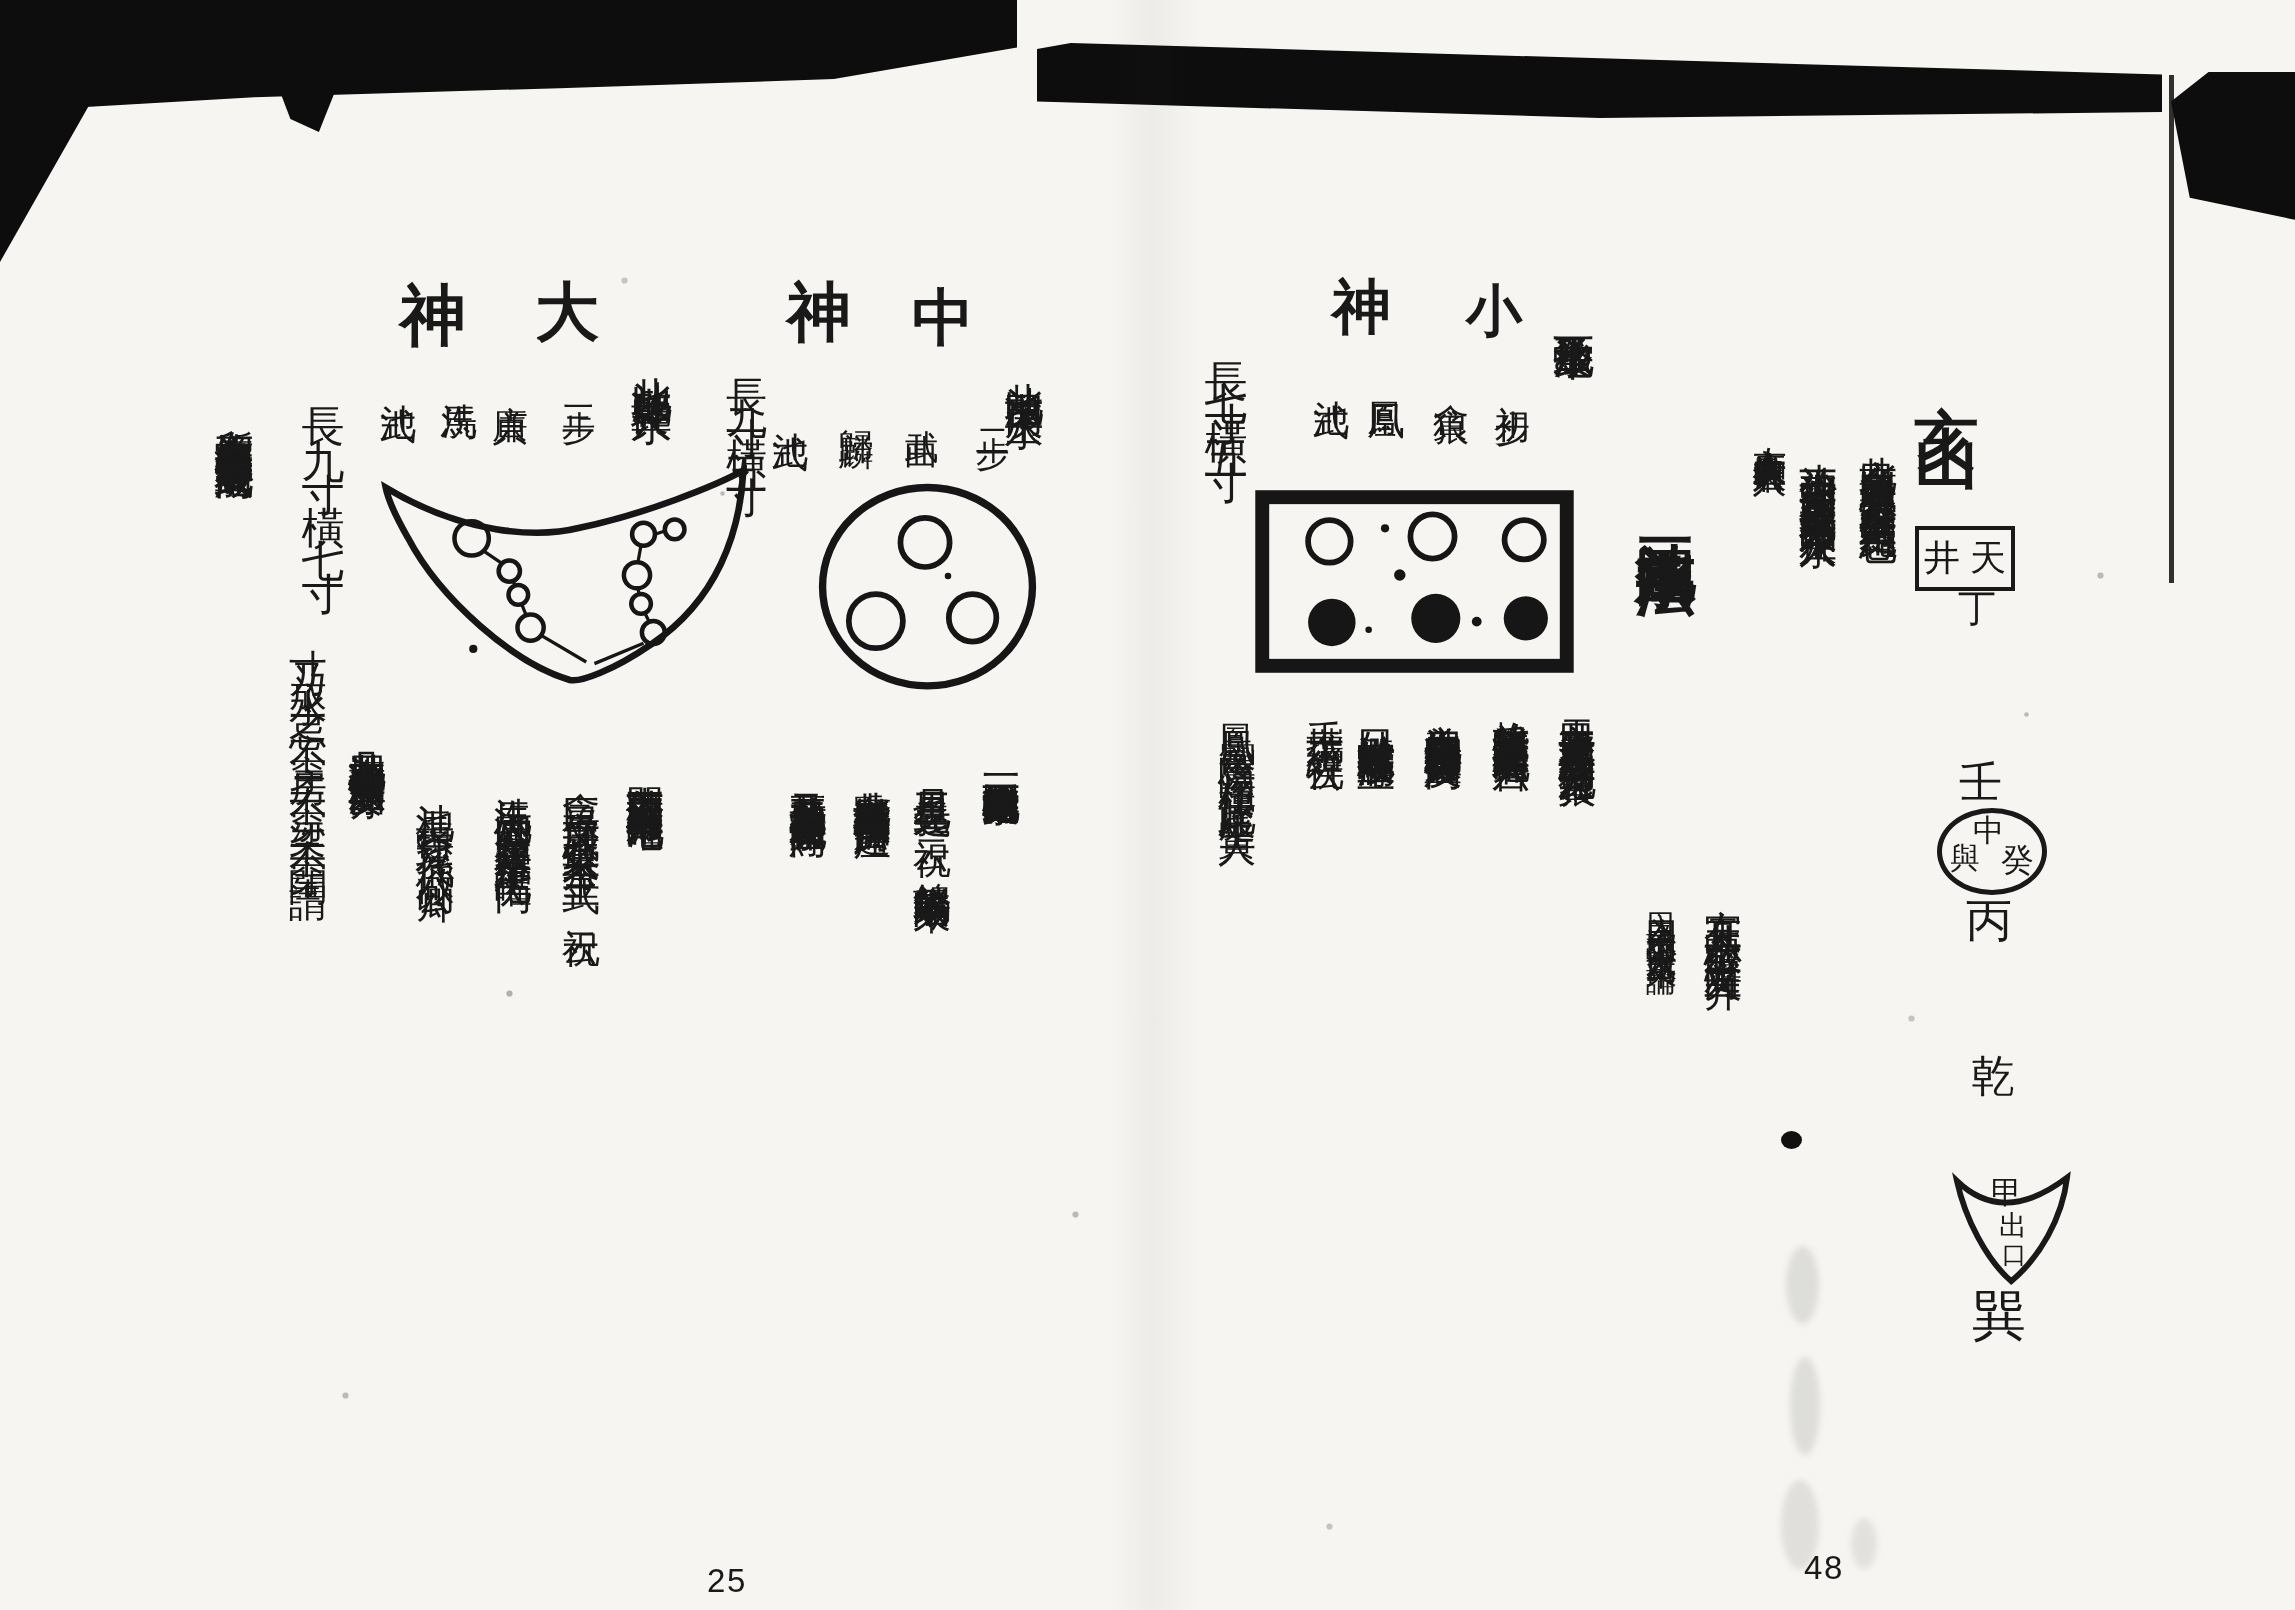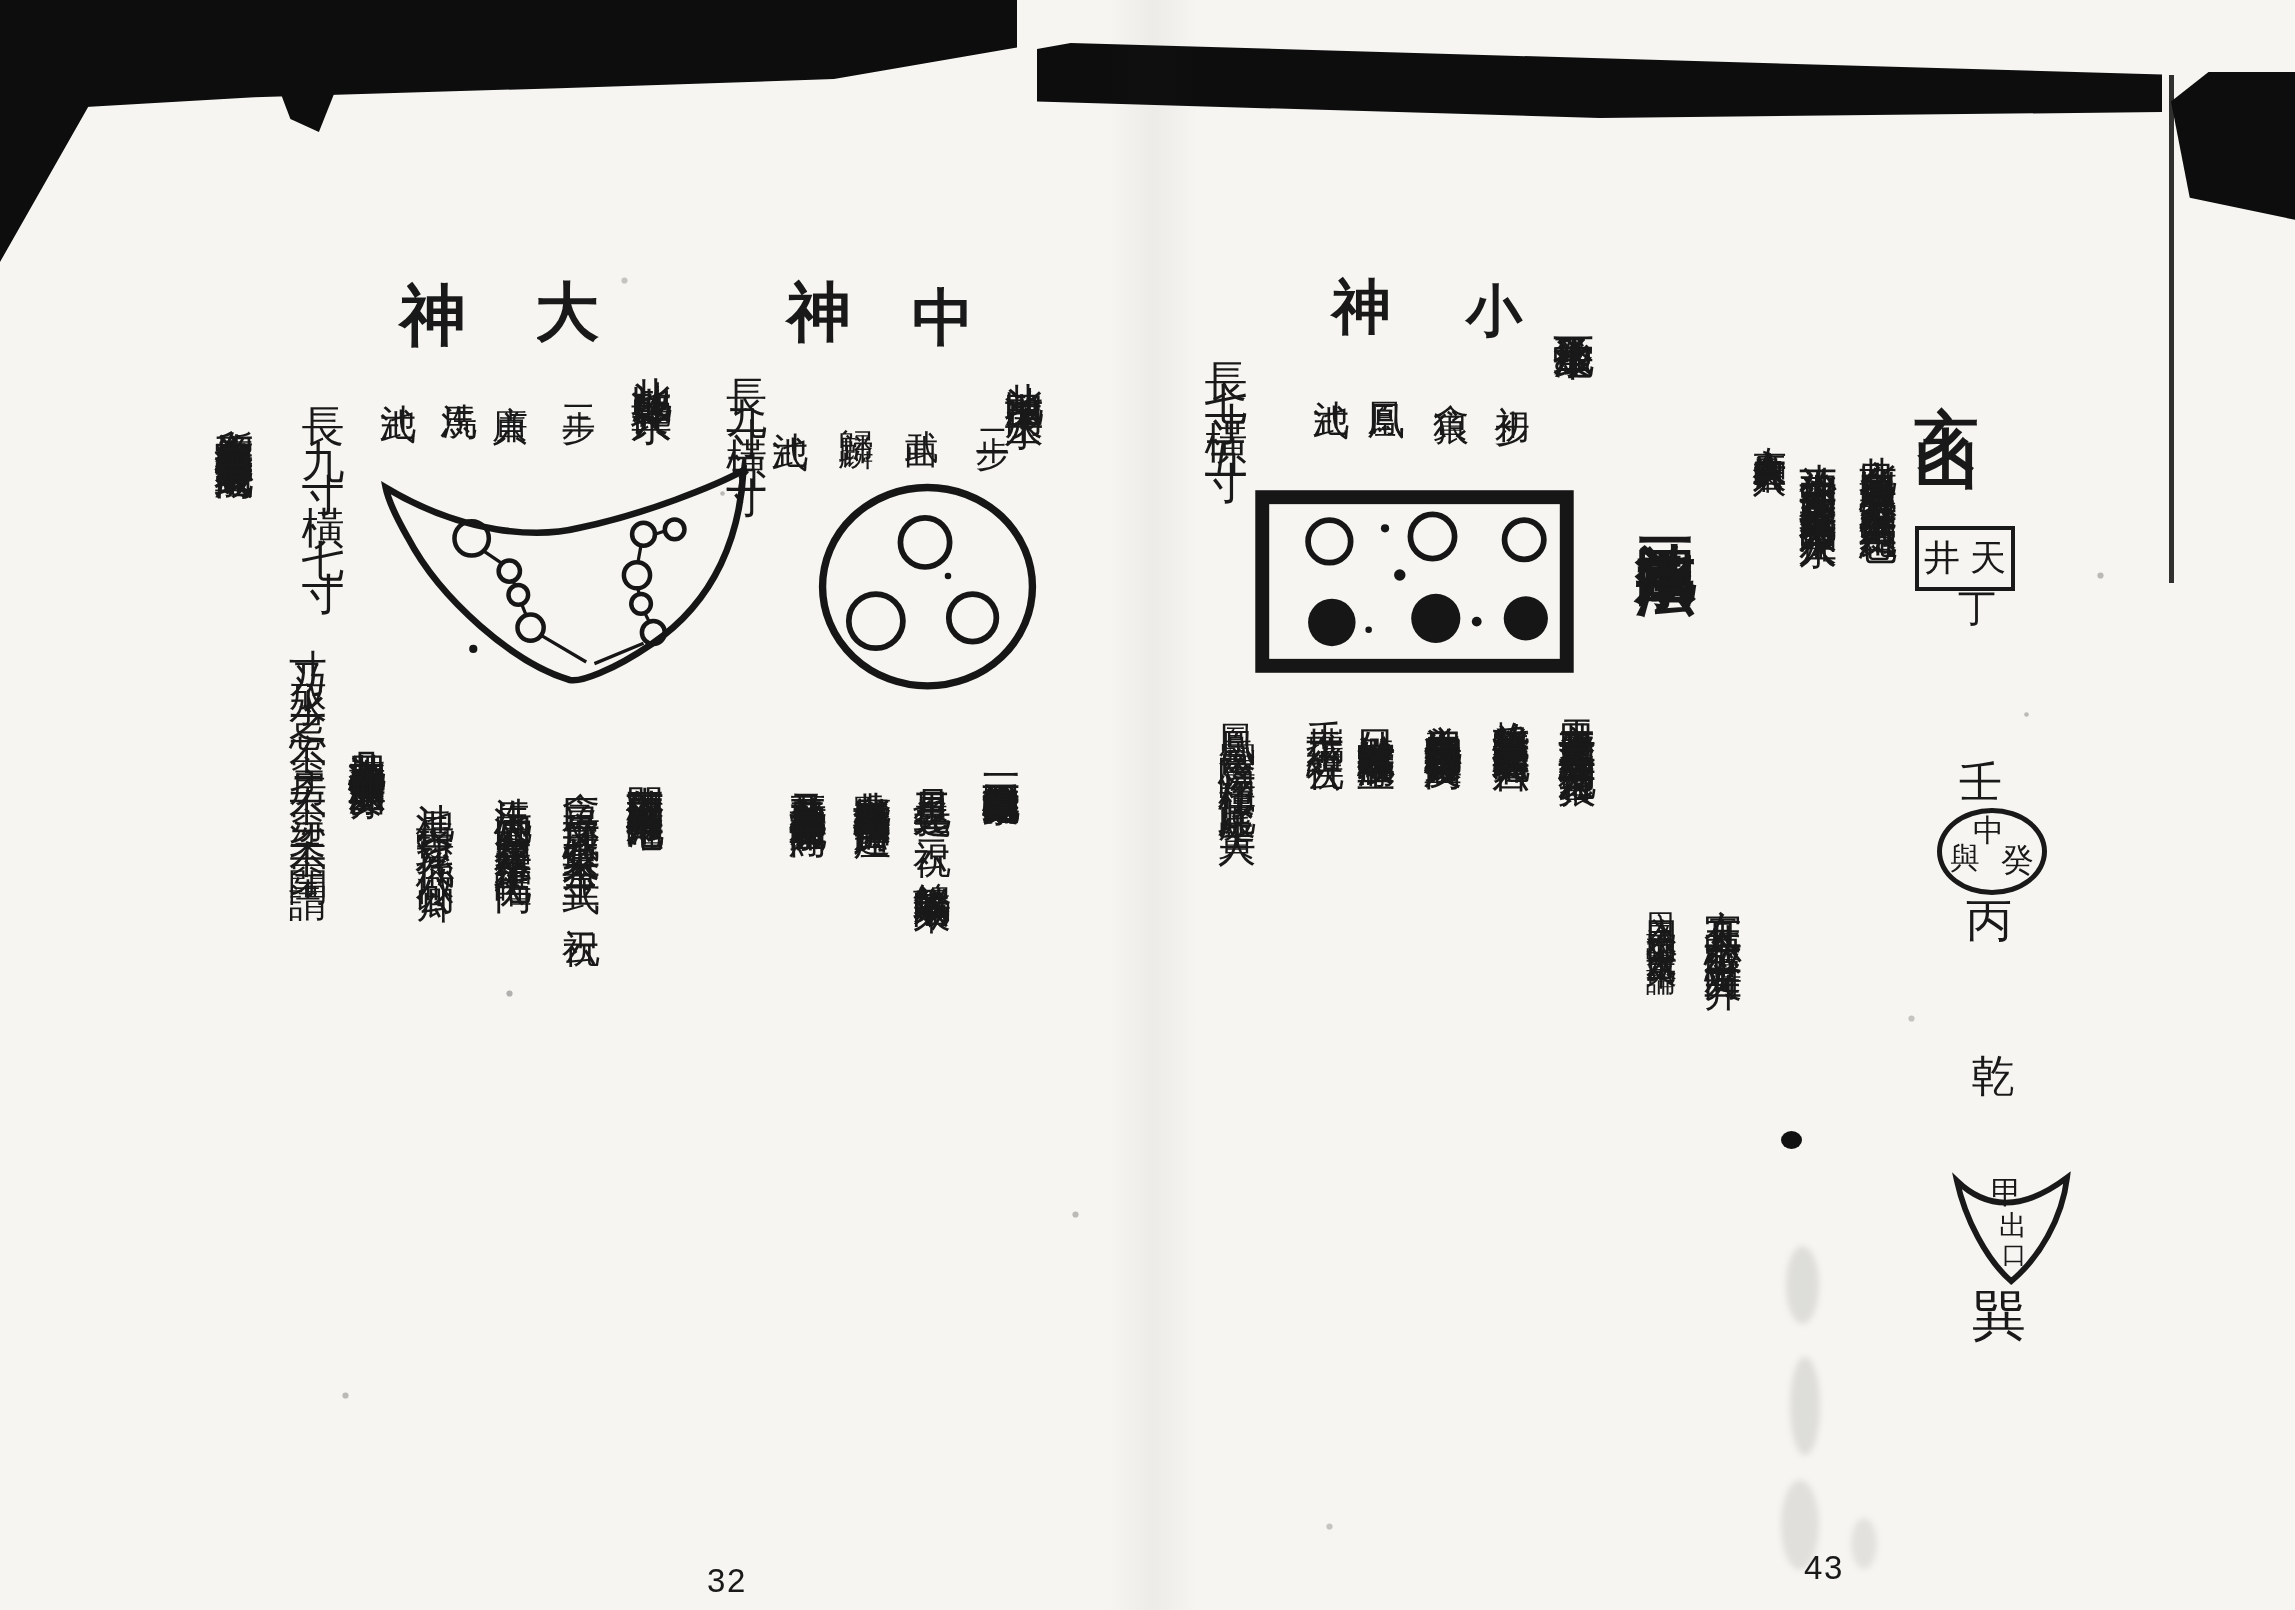--- a/index.html
+++ b/index.html
@@ -109,21 +109,21 @@
     </g>
   </svg>
 
   <div class="v" style="left:1558px;top:689px;font-size:38px;letter-spacing:2.5px;">天井入口處量起逢單步四尺五寸砌一方池象貪狼</div>
   <div class="v" style="left:1492px;top:691px;font-size:38px;letter-spacing:1.6px;">格放香錢六文為三陽從天降三陰從地昇名曰六合</div>
   <div class="v" style="left:1424px;top:694px;font-size:38px;letter-spacing:1.6px;">之義池內宜用金銀銅鐵錫雄黃硃砂置于內口及</div>
   <div class="v" style="left:1357px;top:701px;font-size:38px;letter-spacing:1.6px;">外口避蛇虫以雄雞咬冠滴血于碌上</div>
   <div class="v" style="left:1306px;top:689px;font-size:38px;letter-spacing:8.2px;">手攜羅經祝云</div>
   <div class="v" style="left:1218px;top:693px;font-size:38px;letter-spacing:8.2px;">鳳凰靈鳥陰陽精棲停此處生賢人</div>
 
-  <div class="h num" style="left:1804px;top:1551px;font-size:33px;">43</div>
+  <div class="h num" style="left:1804px;top:1551px;font-size:33px;">48</div>
 
   <div class="h" style="left:912px;top:287px;font-size:62px;font-weight:600;">中</div>
   <div class="h" style="left:787px;top:280px;font-size:64px;font-weight:600;">神</div>
   <div class="v" style="left:1005px;top:351px;font-size:39px;letter-spacing:4.1px;">此池放甲庚丙壬水</div>
   <div class="v" style="left:976px;top:405px;font-size:34px;letter-spacing:4.9px;">二步</div>
   <div class="v" style="left:905px;top:403px;font-size:34px;letter-spacing:4.9px;">武曲</div>
   <div class="v" style="left:838px;top:400px;font-size:36px;letter-spacing:3.3px;">歸麟</div>
   <div class="v" style="left:772px;top:403px;font-size:36px;letter-spacing:4.9px;">池式</div>
   <div class="v" style="left:726px;top:346px;font-size:41px;letter-spacing:19.7px;">長九寸橫五寸</div>
 
@@ -171,16 +171,16 @@
   </svg>
 
   <div class="v" style="left:626px;top:756px;font-size:38px;letter-spacing:1.6px;">大門外對楄梁下墻垣出口砌一半月池為七曜</div>
   <div class="v" style="left:562px;top:761px;font-size:38px;letter-spacing:6.6px;">貪巨祿文廉武破其象半月金土式　祝云</div>
   <div class="v" style="left:494px;top:767px;font-size:38px;letter-spacing:4.9px;">洗馬池內圓如金裝在水口作羅星七曜內</div>
   <div class="v" style="left:416px;top:772px;font-size:39px;letter-spacing:8.2px;">池長鎮守兒孫代々做公卿</div>
   <div class="v" style="left:348px;top:721px;font-size:38px;letter-spacing:1.6px;">凡裝池用火磚砌碚要深八寸水溝大四寸深亦要四</div>
   <div class="v" style="left:289px;top:619px;font-size:38px;letter-spacing:13px;">寸乃放水之忌一不穿房二不穿梁三不穿閨謂</div>
   <div class="v" style="left:215px;top:398px;font-size:39px;letter-spacing:1.6px;">所有祠堂廟宇庵塲寺觀州府縣衙學堂坟宅此式一般同</div>
 
-  <div class="h num" style="left:707px;top:1564px;font-size:33px;">32</div>
+  <div class="h num" style="left:707px;top:1564px;font-size:33px;">25</div>
 
 </div>
 
 
 </body></html>

